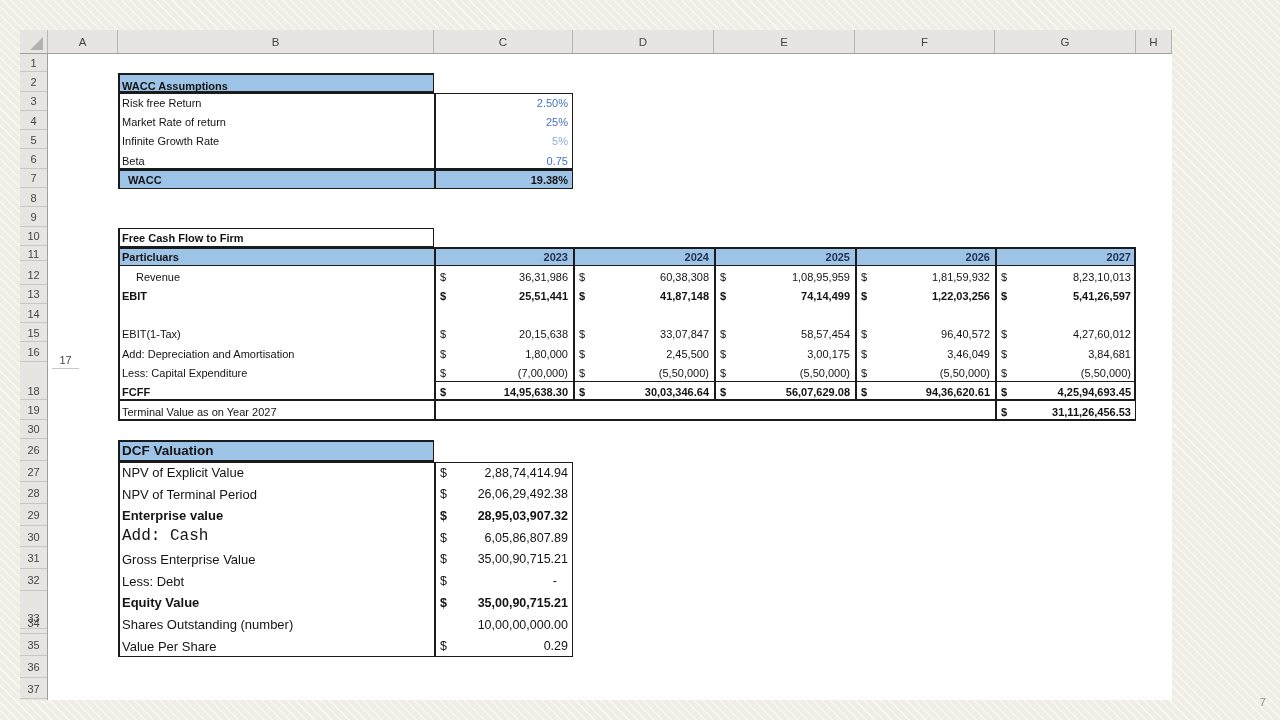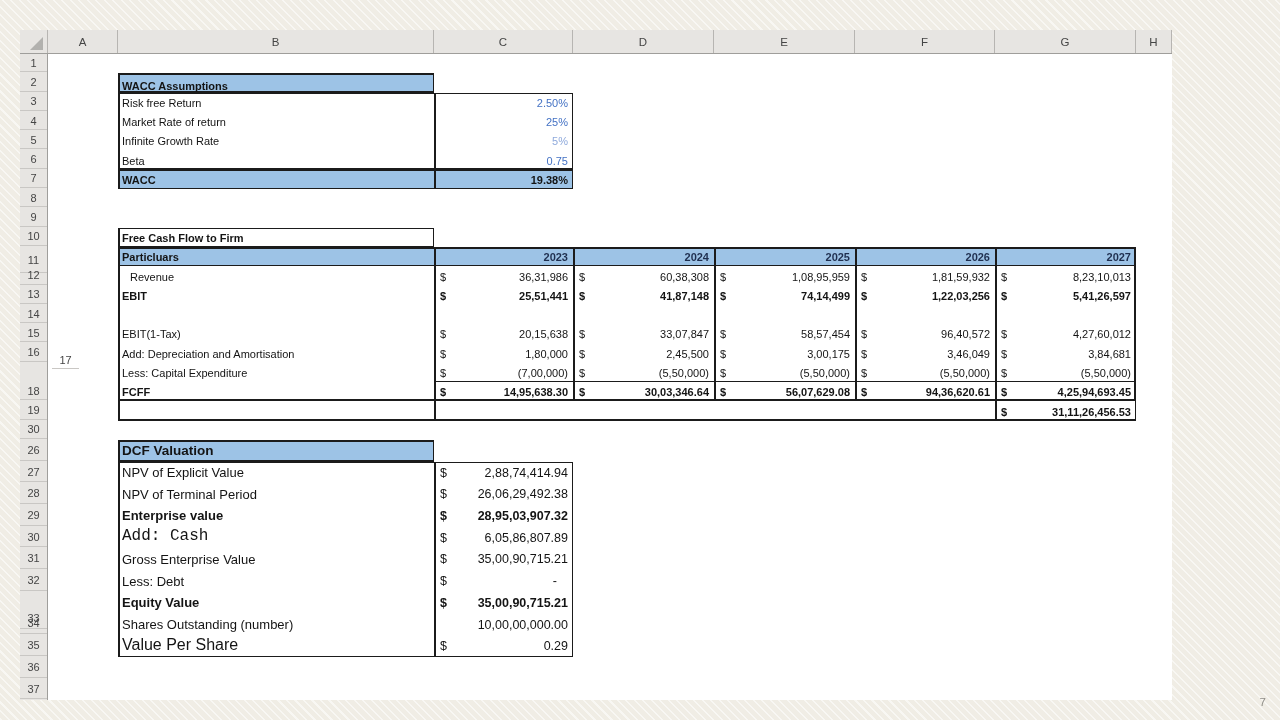--- a/index.html
+++ b/index.html
@@ -47,21 +47,21 @@
       <div class="cell" style="left: 98px; top: 101.2px; width: 316px; height: 19.3px; justify-content: flex-start; padding: 0px 4px 3px;">Infinite Growth Rate</div>
       <div class="cell" style="left: 414px; top: 101.2px; width: 139px; height: 19.3px; color: rgb(143, 170, 220); justify-content: flex-end; padding: 0px 5px 3px 4px;">5%</div>
       <div class="cell" style="left: 98px; top: 120.5px; width: 316px; height: 19.3px; justify-content: flex-start; padding: 0px 4px 3px;">Beta</div>
       <div class="cell" style="left: 414px; top: 120.5px; width: 139px; height: 19.3px; color: rgb(68, 114, 196); justify-content: flex-end; padding: 0px 5px 3px 4px;">0.75</div>
       <div class="fl" style="left: 98px; top: 139.8px; width: 455px; height: 19.3px; background: rgb(157, 195, 230);"></div>
       <div class="ln" style="left: 98px; top: 139.8px; width: 455px; height: 1.5px;"></div>
       <div class="ln" style="left: 98px; top: 157.6px; width: 455px; height: 1.5px;"></div>
       <div class="ln" style="left: 98px; top: 139.8px; width: 1.5px; height: 19.3px;"></div>
       <div class="ln" style="left: 551.5px; top: 139.8px; width: 1.5px; height: 19.3px;"></div>
       <div class="ln" style="left: 414px; top: 139.8px; width: 1.5px; height: 19.3px;"></div>
-      <div class="cell" style="left: 98px; top: 139.8px; width: 316px; height: 19.3px; font-weight: 700; justify-content: flex-start; padding: 0px 4px 3px;">WACC</div>
+      <div class="cell" style="left: 104px; top: 139.8px; width: 316px; height: 19.3px; font-weight: 700; justify-content: flex-start; padding: 0px 4px 3px;">WACC</div>
       <div class="cell" style="left: 414px; top: 139.8px; width: 139px; height: 19.3px; font-weight: 700; justify-content: flex-end; padding: 0px 5px 3px 4px;">19.38%</div>
       <div class="ln" style="left: 98px; top: 197.7px; width: 316px; height: 1.5px;"></div>
       <div class="ln" style="left: 98px; top: 215.5px; width: 316px; height: 1.5px;"></div>
       <div class="ln" style="left: 98px; top: 197.7px; width: 1.5px; height: 19.3px;"></div>
       <div class="ln" style="left: 412.5px; top: 197.7px; width: 1.5px; height: 19.3px;"></div>
       <div class="cell" style="left: 98px; top: 197.7px; width: 316px; height: 19.3px; font-weight: 700; justify-content: flex-start; padding: 0px 4px 3px;">Free Cash Flow to Firm</div>
       <div class="fl" style="left: 98px; top: 217px; width: 1018px; height: 19.3px; background: rgb(157, 195, 230);"></div>
       <div class="cell" style="left: 98px; top: 217px; width: 316px; height: 19.3px; font-weight: 700; justify-content: flex-start; padding: 0px 4px 3px;">Particluars</div>
       <div class="cell" style="left: 414px; top: 217px; width: 139px; height: 19.3px; font-weight: 700; color: rgb(31, 47, 79); justify-content: flex-end; padding: 0px 5px 3px 4px;">2023</div>
       <div class="cell" style="left: 553px; top: 217px; width: 141px; height: 19.3px; font-weight: 700; color: rgb(31, 47, 79); justify-content: flex-end; padding: 0px 5px 3px 4px;">2024</div>
@@ -72,21 +72,21 @@
       <div class="ln" style="left: 98px; top: 369.4px; width: 1018px; height: 2px;"></div>
       <div class="ln" style="left: 98px; top: 217px; width: 2px; height: 154.4px;"></div>
       <div class="ln" style="left: 1114px; top: 217px; width: 2px; height: 154.4px;"></div>
       <div class="ln" style="left: 98px; top: 234.8px; width: 1018px; height: 1.5px;"></div>
       <div class="ln" style="left: 414px; top: 217px; width: 1.5px; height: 154.4px;"></div>
       <div class="ln" style="left: 553px; top: 217px; width: 1.5px; height: 154.4px;"></div>
       <div class="ln" style="left: 694px; top: 217px; width: 1.5px; height: 154.4px;"></div>
       <div class="ln" style="left: 835px; top: 217px; width: 1.5px; height: 154.4px;"></div>
       <div class="ln" style="left: 975px; top: 217px; width: 1.5px; height: 154.4px;"></div>
       <div class="ln" style="left: 414px; top: 350.6px; width: 702px; height: 1.5px;"></div>
-      <div class="cell" style="left: 98px; top: 236.3px; width: 316px; height: 19.3px; justify-content: flex-start; padding: 0px 12px 3px;">Revenue</div>
+      <div class="cell" style="left: 98px; top: 236.3px; width: 316px; height: 19.3px; justify-content: flex-start; padding: 0px 18px 3px;">Revenue</div>
       <div class="cell money" style="left: 414px; top: 236.3px; width: 139px; height: 19.3px; padding: 0px 5px 3px 6px;">
         <span>$</span>
         <span>36,31,986</span>
       </div>
       <div class="cell money" style="left: 553px; top: 236.3px; width: 141px; height: 19.3px; padding: 0px 5px 3px 6px;">
         <span>$</span>
         <span>60,38,308</span>
       </div>
       <div class="cell money" style="left: 694px; top: 236.3px; width: 141px; height: 19.3px; padding: 0px 5px 3px 6px;">
         <span>$</span>
@@ -203,20 +203,21 @@
       </div>
       <div class="cell money" style="left: 975px; top: 352.1px; width: 141px; height: 19.3px; font-weight: 700; padding: 0px 5px 3px 6px;">
         <span>$</span>
         <span>4,25,94,693.45</span>
       </div>
       <div class="ln" style="left: 98px; top: 371.4px; width: 1.5px; height: 19.3px;"></div>
       <div class="ln" style="left: 1114.5px; top: 371.4px; width: 1.5px; height: 19.3px;"></div>
       <div class="ln" style="left: 98px; top: 389.2px; width: 1018px; height: 1.5px;"></div>
       <div class="ln" style="left: 414px; top: 371.4px; width: 1.5px; height: 19.3px;"></div>
       <div class="ln" style="left: 975px; top: 371.4px; width: 1.5px; height: 19.3px;"></div>
+      <div class="cell" style="left: 98px; top: 371.4px; width: 316px; height: 19.3px; justify-content: flex-start; padding: 0px 4px 3px;">Terminal Value as on Year 2027</div>
       <div class="cell money" style="left: 975px; top: 371.4px; width: 141px; height: 19.3px; font-weight: 700; padding: 0px 5px 3px 6px;">
         <span>$</span>
         <span>31,11,26,456.53</span>
       </div>
       <div class="fl" style="left: 98px; top: 410px; width: 316px; height: 21.7px; background: rgb(157, 195, 230);"></div>
       <div class="ln" style="left: 98px; top: 410px; width: 316px; height: 1.5px;"></div>
       <div class="ln" style="left: 98px; top: 430.2px; width: 316px; height: 1.5px;"></div>
       <div class="ln" style="left: 98px; top: 410px; width: 1.5px; height: 21.7px;"></div>
       <div class="ln" style="left: 412.5px; top: 410px; width: 1.5px; height: 21.7px;"></div>
       <div class="cell" style="left: 98px; top: 410px; width: 316px; height: 21.7px; font-weight: 700; font-size: 13.5px; justify-content: flex-start; padding: 0px 4px 3px;">DCF Valuation</div>
@@ -255,21 +256,21 @@
         <span>$</span>
         <span>-</span>
       </div>
       <div class="cell" style="left: 98px; top: 561.9px; width: 316px; height: 21.7px; font-weight: 700; font-size: 13px; justify-content: flex-start; padding: 0px 4px 3px;">Equity Value</div>
       <div class="cell money" style="left: 414px; top: 561.9px; width: 139px; height: 21.7px; font-weight: 700; font-size: 12.5px; padding: 0px 5px 3px 6px;">
         <span>$</span>
         <span>35,00,90,715.21</span>
       </div>
       <div class="cell" style="left: 98px; top: 583.6px; width: 316px; height: 21.7px; font-size: 13px; justify-content: flex-start; padding: 0px 4px 3px;">Shares Outstanding (number)</div>
       <div class="cell" style="left: 414px; top: 583.6px; width: 139px; height: 21.7px; font-size: 12.5px; justify-content: flex-end; padding: 0px 5px 3px 4px;">10,00,00,000.00</div>
-      <div class="cell" style="left: 98px; top: 605.3px; width: 316px; height: 21.7px; font-size: 16px; justify-content: flex-start; padding: 0px 4px 3px;">Value Per Share</div>
+      <div class="cell" style="left: 98px; top: 605.3px; width: 316px; height: 21.7px; font-size: 13px; justify-content: flex-start; padding: 0px 4px 3px;">Value Per Share</div>
       <div class="cell money" style="left: 414px; top: 605.3px; width: 139px; height: 21.7px; font-size: 12.5px; padding: 0px 5px 3px 6px;">
         <span>$</span>
         <span>0.29</span>
       </div>
     </div>
   <div class="col-headers" id="colheaders">
       <div class="col-header" style="left: 28px; top: 0px; width: 70px; height: 23px;">A</div>
       <div class="col-header" style="left: 98px; top: 0px; width: 316px; height: 23px;">B</div>
       <div class="col-header" style="left: 414px; top: 0px; width: 139px; height: 23px;">C</div>
       <div class="col-header" style="left: 553px; top: 0px; width: 141px; height: 23px;">D</div>
@@ -282,21 +283,21 @@
       <div class="row-header" style="left: 0px; top: 0px; width: 27px; height: 18.3px;">1</div>
       <div class="row-header" style="left: 0px; top: 19.3px; width: 27px; height: 18.3px;">2</div>
       <div class="row-header" style="left: 0px; top: 38.6px; width: 27px; height: 18.3px;">3</div>
       <div class="row-header" style="left: 0px; top: 57.9px; width: 27px; height: 18.3px;">4</div>
       <div class="row-header" style="left: 0px; top: 77.2px; width: 27px; height: 18.3px;">5</div>
       <div class="row-header" style="left: 0px; top: 96.5px; width: 27px; height: 18.3px;">6</div>
       <div class="row-header" style="left: 0px; top: 115.8px; width: 27px; height: 18.3px;">7</div>
       <div class="row-header" style="left: 0px; top: 135.1px; width: 27px; height: 18.3px;">8</div>
       <div class="row-header" style="left: 0px; top: 154.4px; width: 27px; height: 18.3px;">9</div>
       <div class="row-header" style="left: 0px; top: 173.7px; width: 27px; height: 18.3px;">10</div>
-      <div class="row-header" style="left: 0px; top: 193px; width: 27px; height: 26px;">11</div>
+      <div class="row-header" style="left: 0px; top: 193px; width: 27px; height: 14px;">11</div>
       <div class="row-header" style="left: 0px; top: 212.3px; width: 27px; height: 18.3px;">12</div>
       <div class="row-header" style="left: 0px; top: 231.6px; width: 27px; height: 18.3px;">13</div>
       <div class="row-header" style="left: 0px; top: 250.9px; width: 27px; height: 18.3px;">14</div>
       <div class="row-header" style="left: 0px; top: 270.2px; width: 27px; height: 18.3px;">15</div>
       <div class="row-header" style="left: 0px; top: 289.5px; width: 27px; height: 18.3px;">16</div>
       <div class="row-header" style="left: 0px; top: 297px; width: 27px; height: 18.3px; margin-left: 32px;">17</div>
       <div class="row-header" style="left: 0px; top: 328.1px; width: 27px; height: 18.3px;">18</div>
       <div class="row-header" style="left: 0px; top: 347.4px; width: 27px; height: 18.3px;">19</div>
       <div class="row-header" style="left: 0px; top: 366.7px; width: 27px; height: 18.3px;">30</div>
       <div class="row-header" style="left: 0px; top: 386px; width: 27px; height: 20.7px;">26</div>

